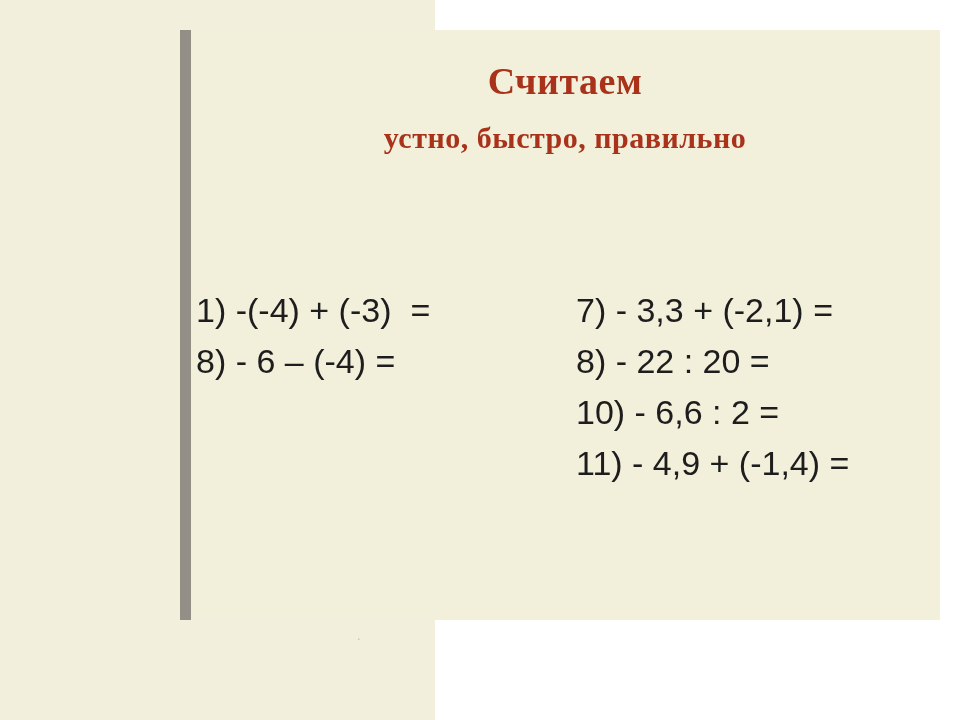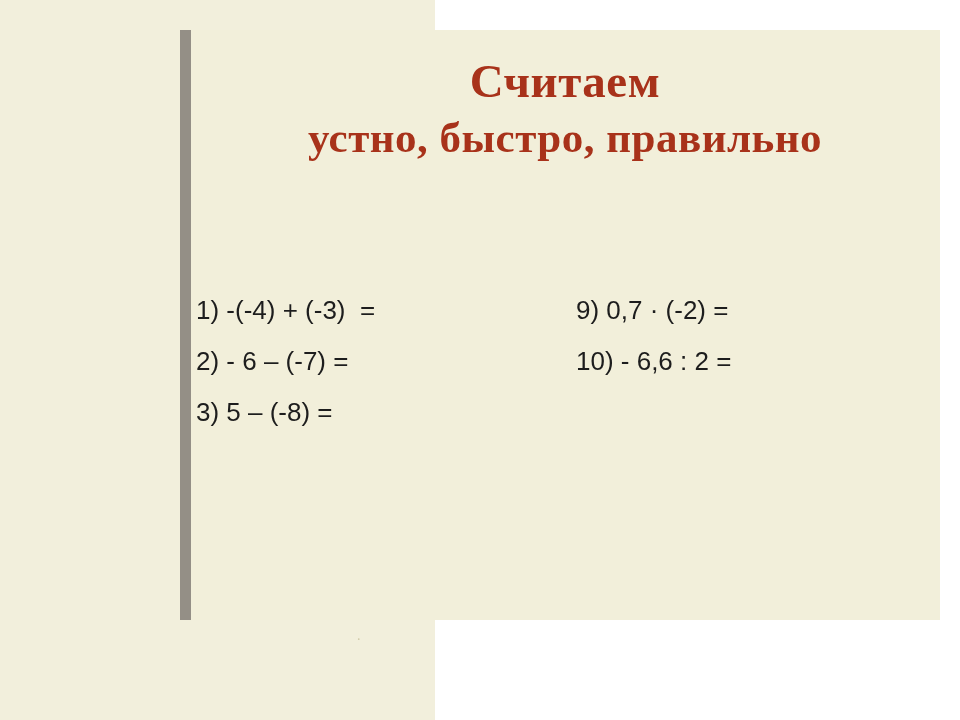--- a/index.html
+++ b/index.html
@@ -58,26 +58,26 @@
     position: absolute;
     left: 200px;
     top: 52px;
     width: 730px;
     text-align: center;
     color: #a8321a;
     font-family: "Liberation Serif", serif;
     font-weight: bold;
   }
   .title-line1 {
-    font-size: 47px;
+    font-size: 38px;
     line-height: 58px;
     letter-spacing: 0.5px;
   }
   .title-line2 {
-    font-size: 43px;
+    font-size: 30px;
     line-height: 56px;
     letter-spacing: 0.5px;
   }
   .columns {
     position: absolute;
     left: 196px;
     top: 285px;
     width: 740px;
     display: flex;
     flex-direction: row;
@@ -86,21 +86,21 @@
     display: flex;
     flex-direction: column;
   }
   .col-left {
     width: 380px;
   }
   .col-right {
     width: 360px;
   }
   .eq {
-    font-size: 26px;
+    font-size: 34px;
     line-height: 51px;
     color: #1d1d1d;
     font-family: "Liberation Sans", sans-serif;
     white-space: pre;
     font-weight: normal;
   }
   .footer-dot {
     position: absolute;
     left: 357px;
     top: 628px;
@@ -121,24 +121,25 @@
   <div class="panel-bar"></div>
 
   <div class="title-block">
     <div class="title-line1">Считаем</div>
     <div class="title-line2">устно, быстро, правильно</div>
   </div>
 
   <div class="columns">
     <div class="col col-left">
       <div class="eq">1) -(-4) + (-3)  =</div>
-      <div class="eq">2) - 6 – (-7) =</div>
-      <div class="eq">3) 5 – (-8) =</div>
+      <div class="eq">8) - 6 – (-4) =</div>
     </div>
     <div class="col col-right">
-      <div class="eq">9) 0,7 · (-2) =</div>
+      <div class="eq">7) - 3,3 + (-2,1) =</div>
+      <div class="eq">8) - 22 : 20 =</div>
       <div class="eq">10) - 6,6 : 2 =</div>
+      <div class="eq">11) - 4,9 + (-1,4) =</div>
     </div>
   </div>
 
   <div class="footer-dot">.</div>
 
 </div>
 
 </body></html>

